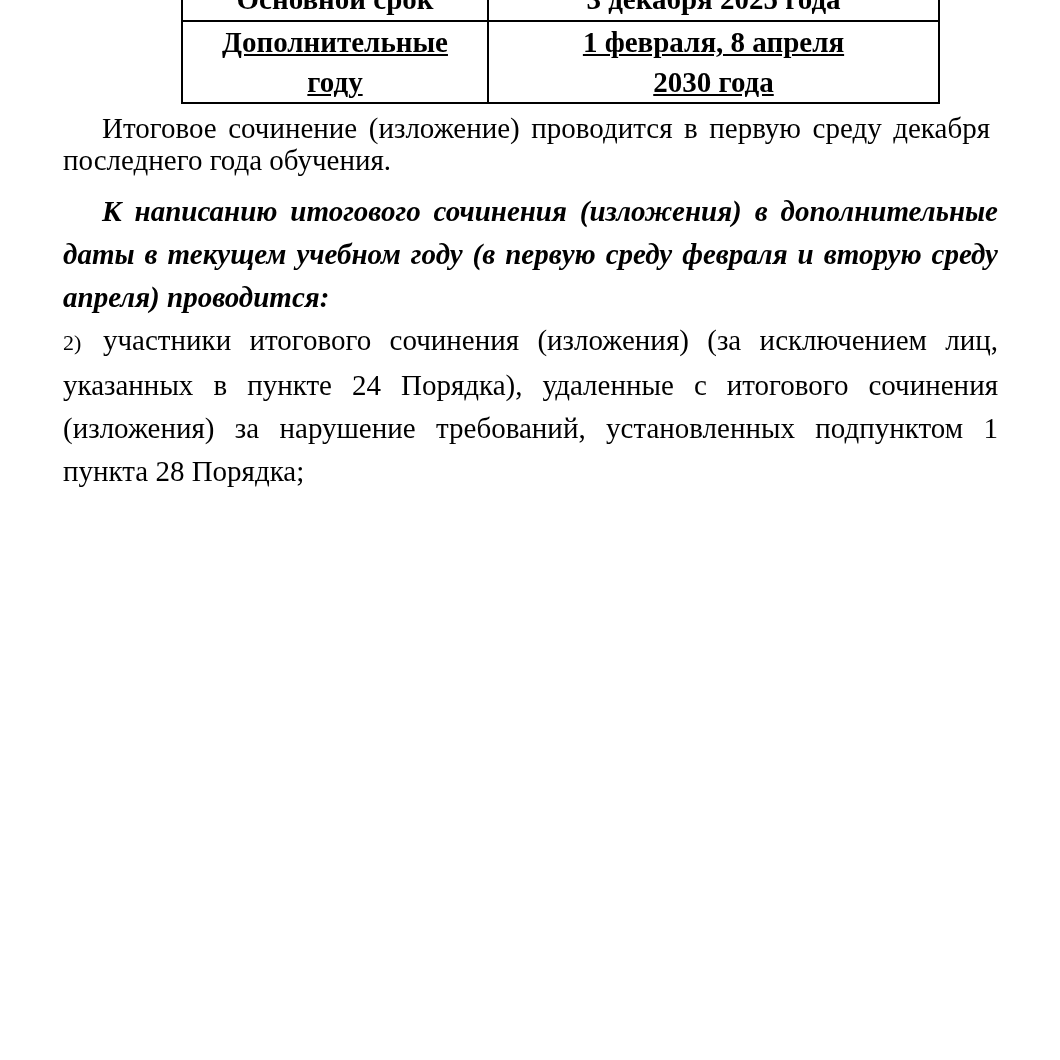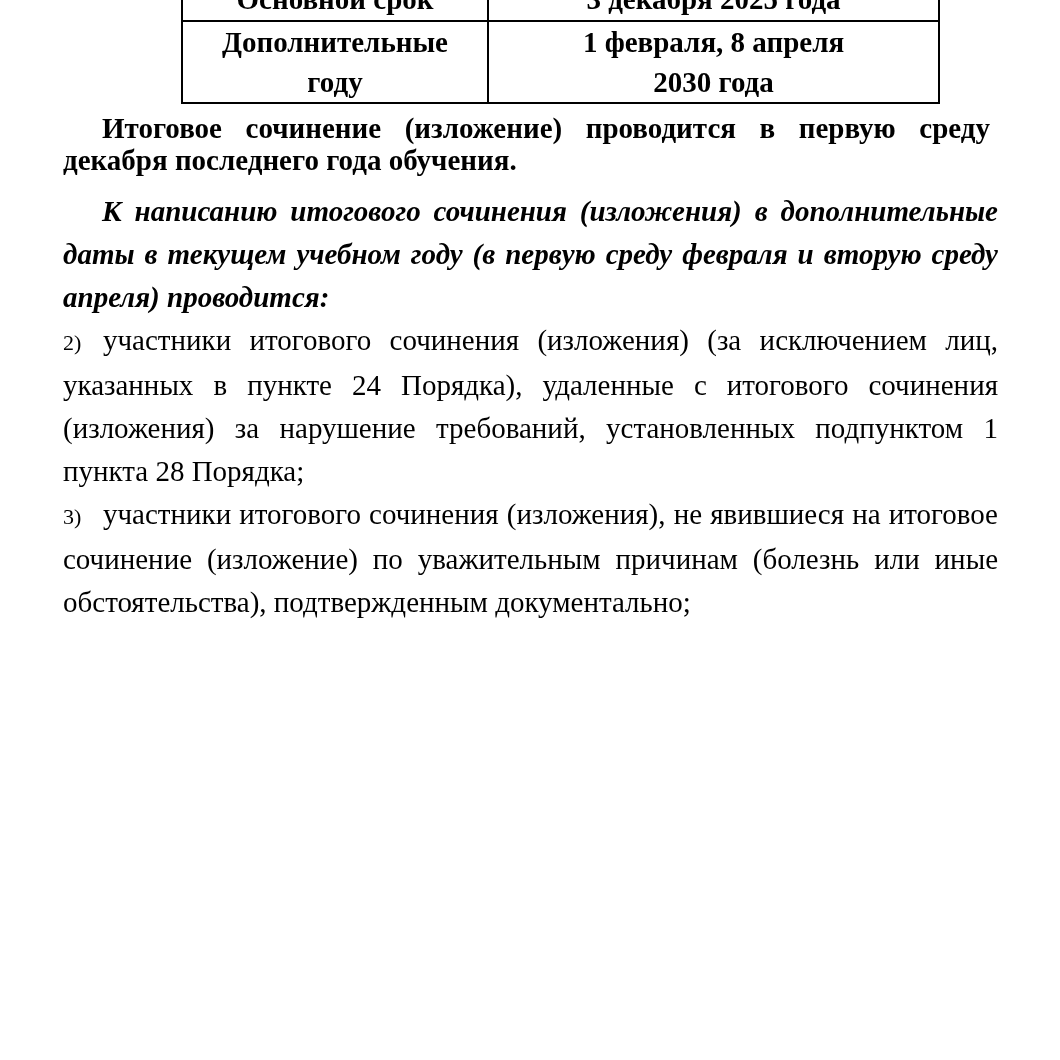--- a/index.html
+++ b/index.html
@@ -27,32 +27,31 @@
   table.dates-table col.c2 { width: 451px; }
   table.dates-table td {
     border: 2px solid #000000;
     text-align: center;
     vertical-align: middle;
     font-weight: bold;
     font-size: 29px;
     padding: 0;
   }
   tr.row-main td   { height: 42px; line-height: 42px; }
-  tr.row-extra td  { height: 80px; line-height: 40px; }
+  tr.row-extra td  { height: 80px; line-height: 40px; text-decoration: underline; }
   
   .content {
     margin: 0 62px 0 63px;
     font-size: 29px;
     text-align: justify;
   }
   p.p-intro {
     margin: 8px 8px 0 0;
     line-height: 32px;
     text-indent: 39px;
-    font-weight: bold;
   }
   p.p-emph {
     margin: 14px 0 0 0;
     line-height: 43px;
     text-indent: 39px;
     font-weight: bold;
     font-style: italic;
   }
   p.list-item {
     margin: 0;
@@ -98,17 +97,16 @@
 
   <div class="content">
 
     <p class="p-intro">Итоговое сочинение (изложение) проводится в первую среду декабря последнего года обучения.</p>
 
     <p class="p-emph">К написанию итогового сочинения (изложения) в дополнительные даты в текущем учебном году (в первую среду февраля и вторую среду апреля) проводится:</p>
 
 
     <p class="list-item"><span class="num">2)</span><span>участники итогового сочинения (изложения) (за исключением лиц, указанных в пункте 24 Порядка), удаленные с итогового сочинения (изложения) за нарушение требований, установленных подпунктом 1 пункта 28 Порядка;</span></p>
 
-    <p class="list-item"><span class="num">3)</span><span>участники итогового сочинения (изложения), не явившиеся на итоговое сочинение (изложение) по уважительным причинам (болезнь или иные обстоятельства), подтвержденным документально;</span></p>
 
 
   </div>
 </div>
 
 </body></html>

